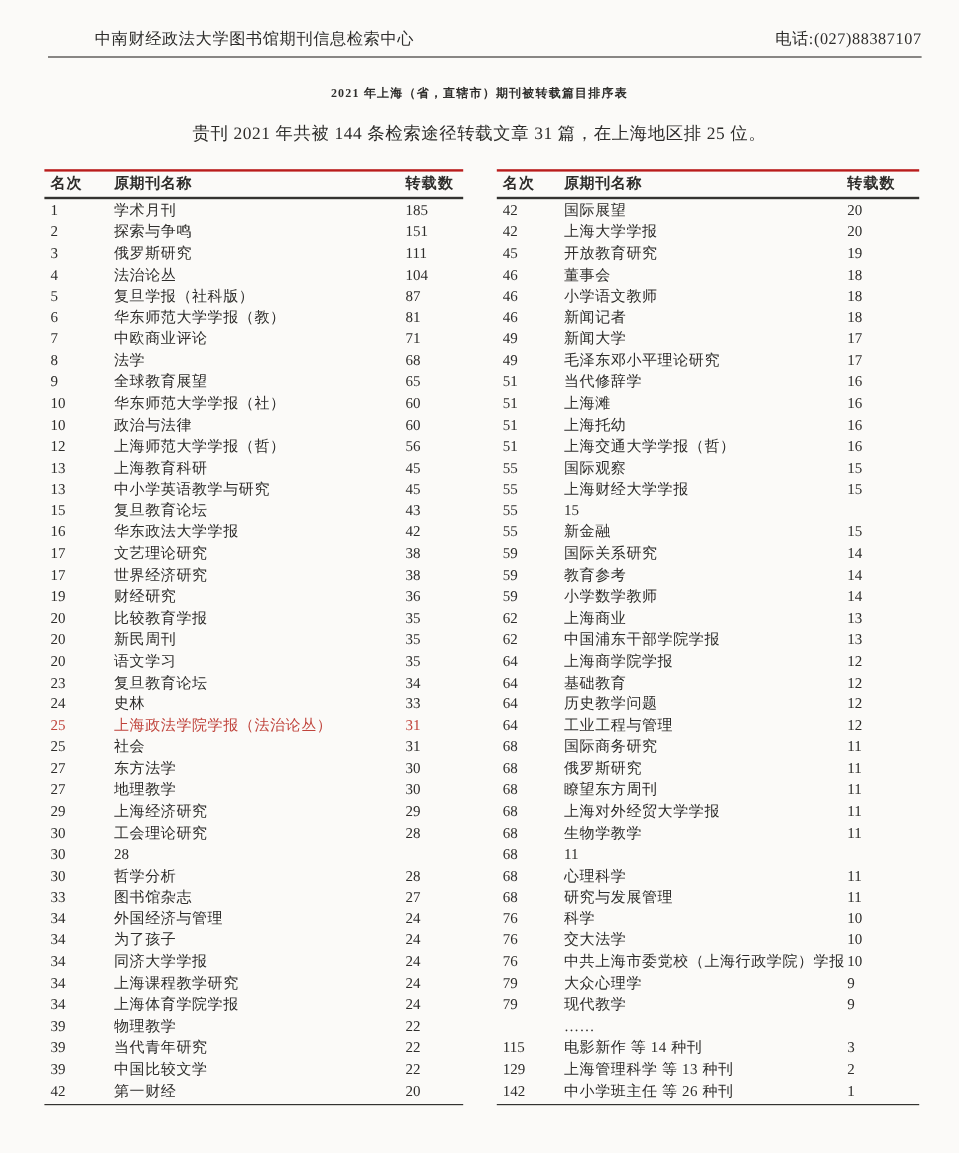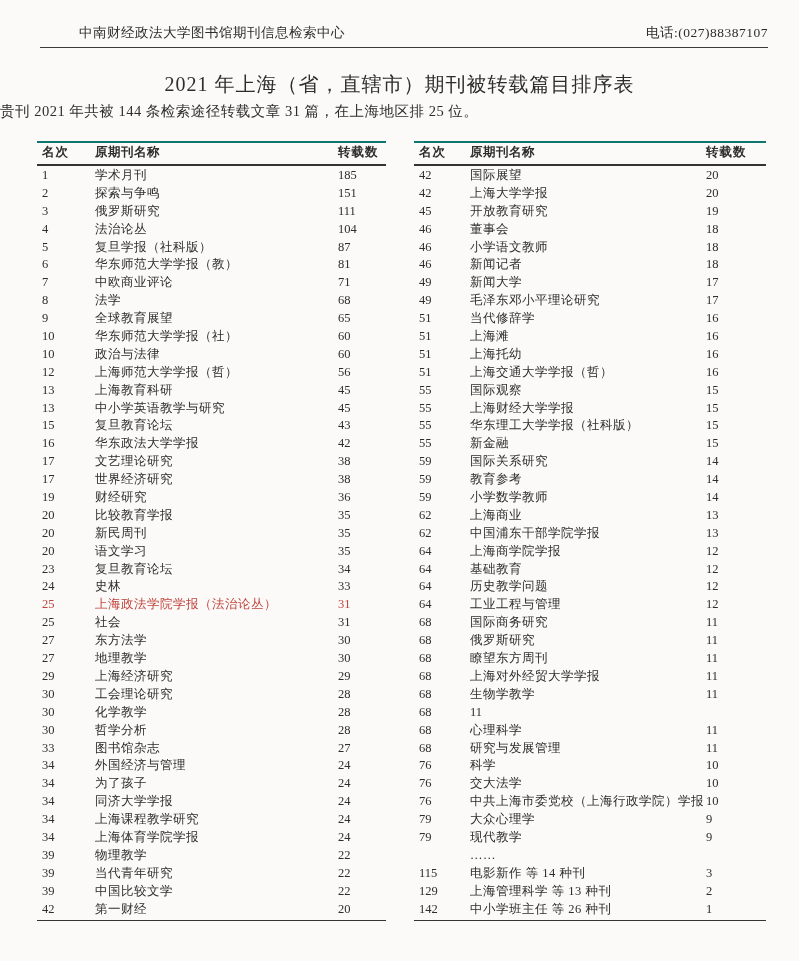--- a/index.html
+++ b/index.html
@@ -17,41 +17,40 @@
     position:absolute;top:24px;left:40px;right:31px;
     display:flex;justify-content:space-between;align-items:baseline;
     font-size:13.5px;letter-spacing:0.5px;margin-left:39px;
   }
   .lh-rule{
     position:absolute;top:47px;left:40px;right:31px;
     border-top:1.5px solid #3c3b39;
   }
   .doc-title{
     position:absolute;top:71px;left:0;right:0;
-    text-align:center;font-size:20px;font-weight:normal;letter-spacing:1px;
+    text-align:center;font-size:10px;font-weight:bold;letter-spacing:1px;
   }
   .doc-subtitle{
     position:absolute;top:102px;left:0;right:0;
-    text-align:left;font-size:14.5px;letter-spacing:0.5px;
+    text-align:center;font-size:14.5px;letter-spacing:0.5px;
   }
   
   .rtable{
     position:absolute;top:141px;
     font-size:12.5px;
   }
   .rtable.left{left:37px;width:349px;}
   .rtable.right{left:414px;width:352px;}
   .thead{
     display:grid;
-    border-top:2px solid #0f766e;
+    border-top:2px solid #b91c1c;
     border-bottom:2px solid #343331;
     font-weight:bold;
     height:21px;line-height:21px;
     letter-spacing:1px;
-    font-family:Liberation Mono, monospace;
   }
   .rtable.left .thead,.rtable.left .trow{grid-template-columns:58px auto 48px;}
   .rtable.right .thead,.rtable.right .trow{grid-template-columns:56px auto 60px;}
   .tbody{border-bottom:1.5px solid #343331;padding:1px 0 2px 0;}
   .trow{
     display:grid;
     height:17.9px;line-height:17.9px;
     white-space:nowrap;overflow:visible;
   }
   .c-rank{padding-left:5px;}
@@ -226,21 +225,20 @@
           <span class="c-name">上海经济研究</span>
           <span class="c-count">29</span>
         </div>
         <div class="trow">
           <span class="c-rank">30</span>
           <span class="c-name">工会理论研究</span>
           <span class="c-count">28</span>
         </div>
         <div class="trow">
           <span class="c-rank">30</span>
-          <span class="c-name">化学教学</span>
           <span class="c-count">28</span>
         </div>
         <div class="trow">
           <span class="c-rank">30</span>
           <span class="c-name">哲学分析</span>
           <span class="c-count">28</span>
         </div>
         <div class="trow">
           <span class="c-rank">33</span>
           <span class="c-name">图书馆杂志</span>
@@ -366,21 +364,20 @@
           <span class="c-name">国际观察</span>
           <span class="c-count">15</span>
         </div>
         <div class="trow">
           <span class="c-rank">55</span>
           <span class="c-name">上海财经大学学报</span>
           <span class="c-count">15</span>
         </div>
         <div class="trow">
           <span class="c-rank">55</span>
-          <span class="c-name">华东理工大学学报（社科版）</span>
           <span class="c-count">15</span>
         </div>
         <div class="trow">
           <span class="c-rank">55</span>
           <span class="c-name">新金融</span>
           <span class="c-count">15</span>
         </div>
         <div class="trow">
           <span class="c-rank">59</span>
           <span class="c-name">国际关系研究</span>

